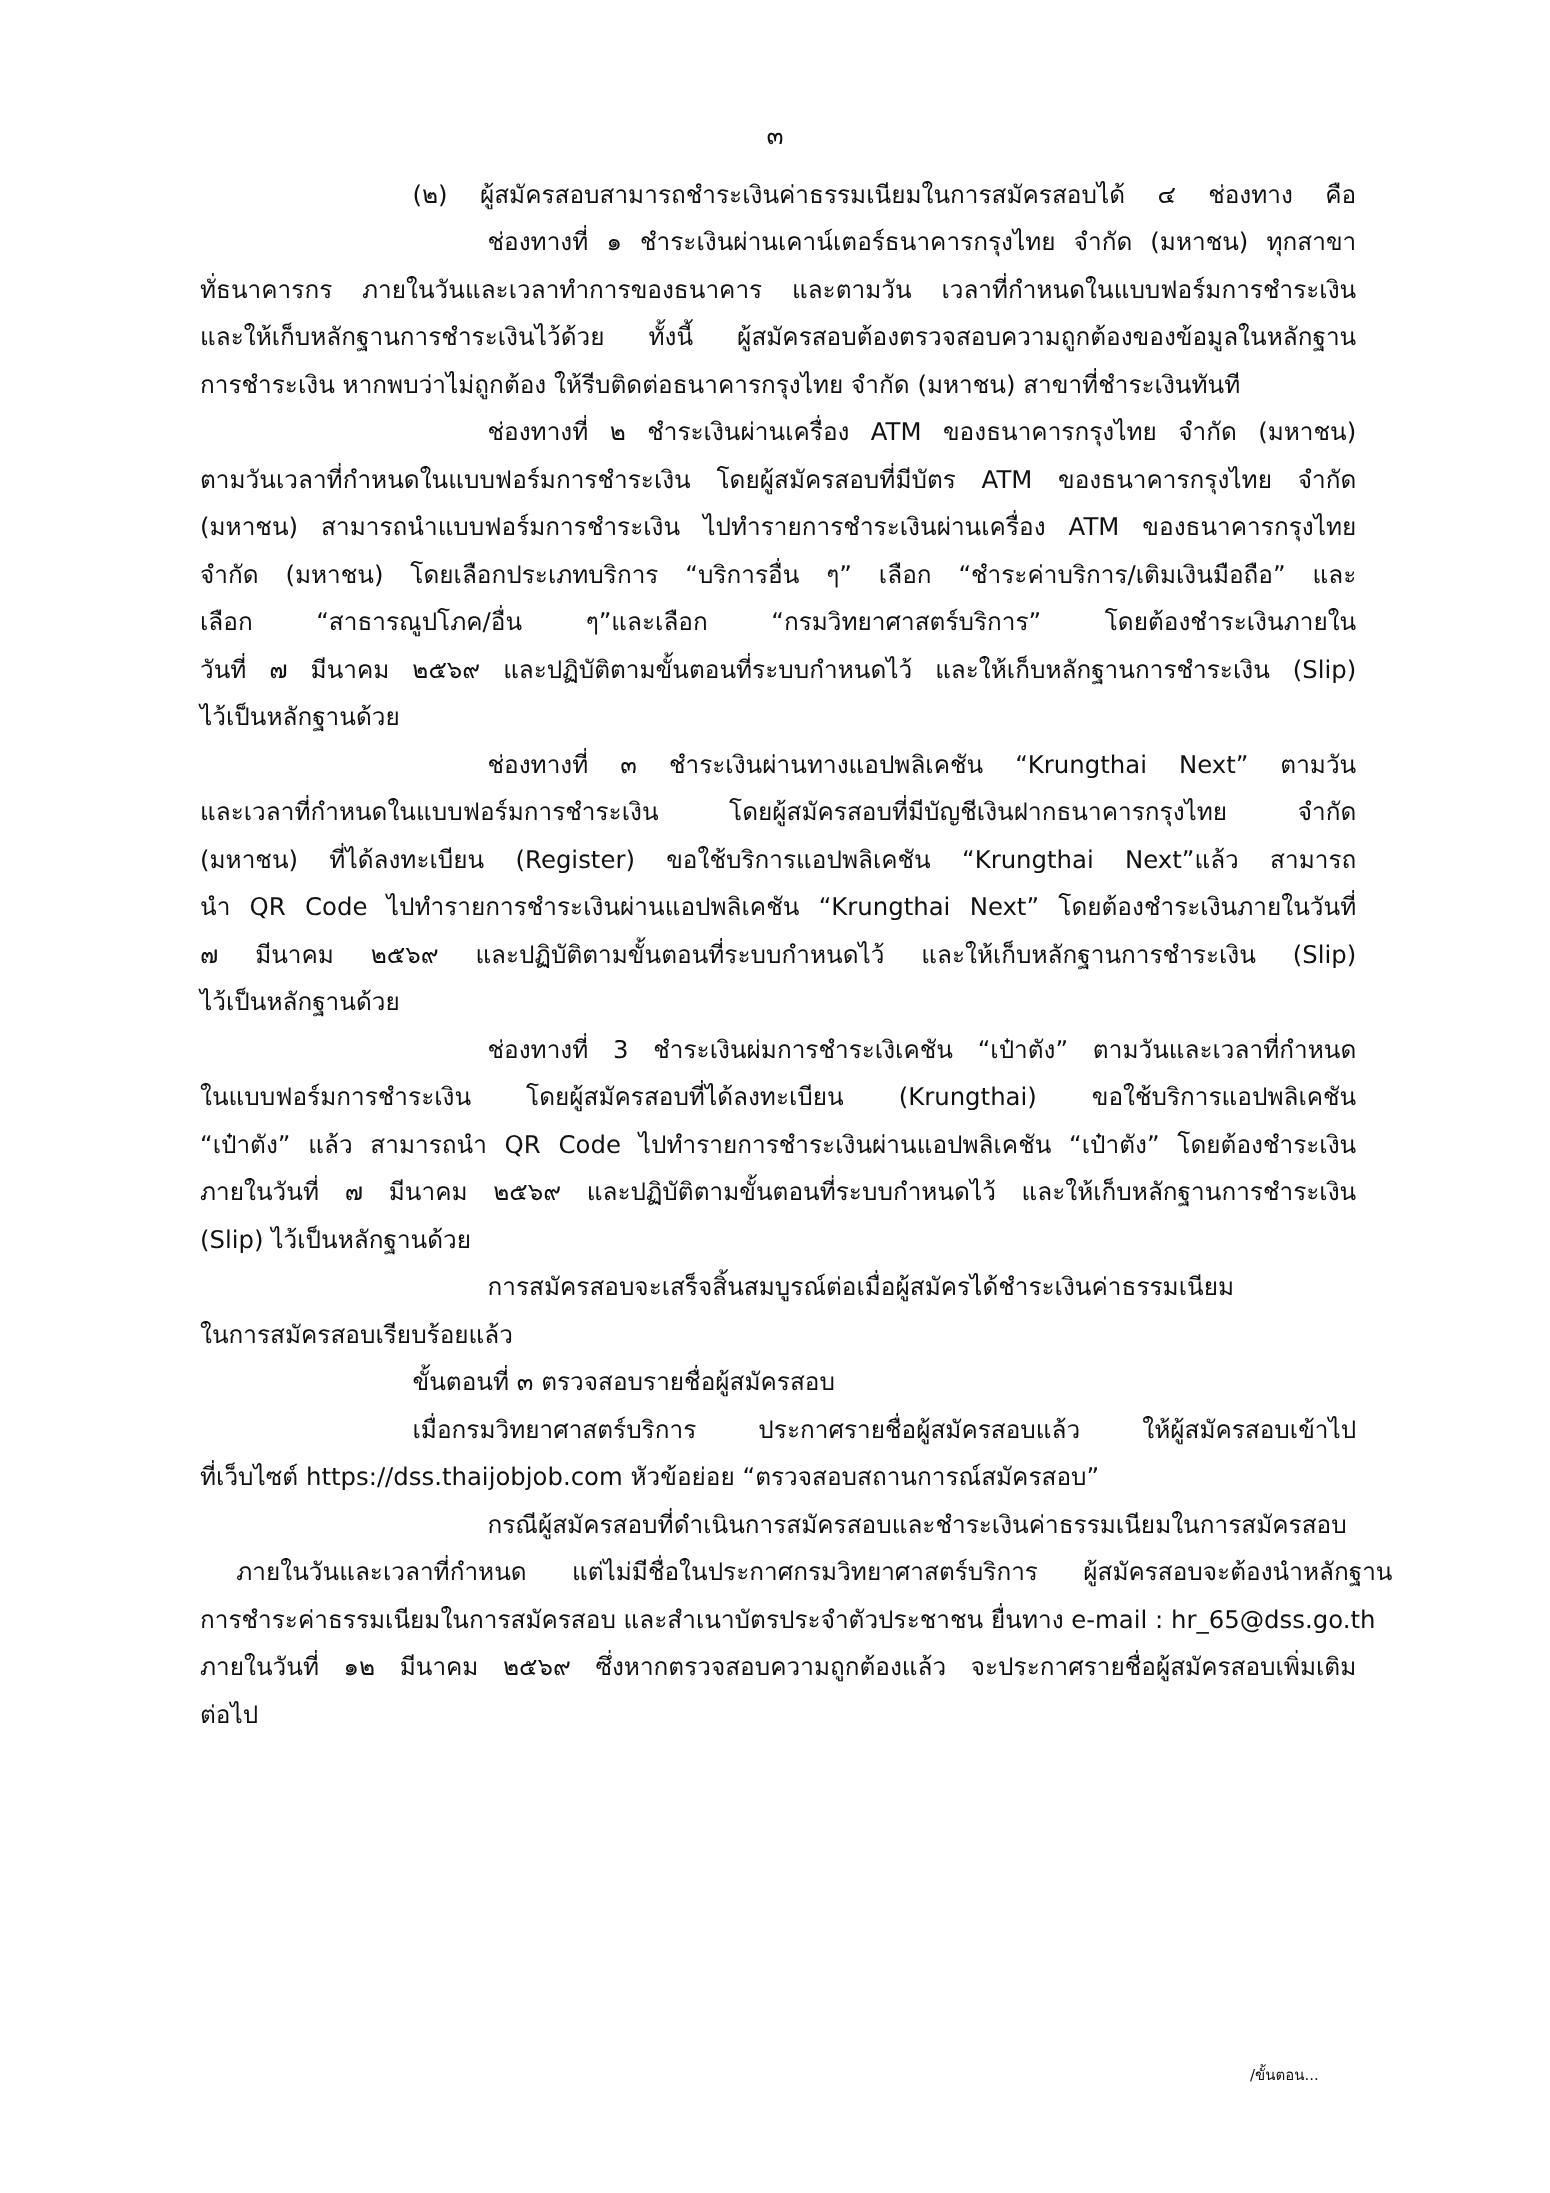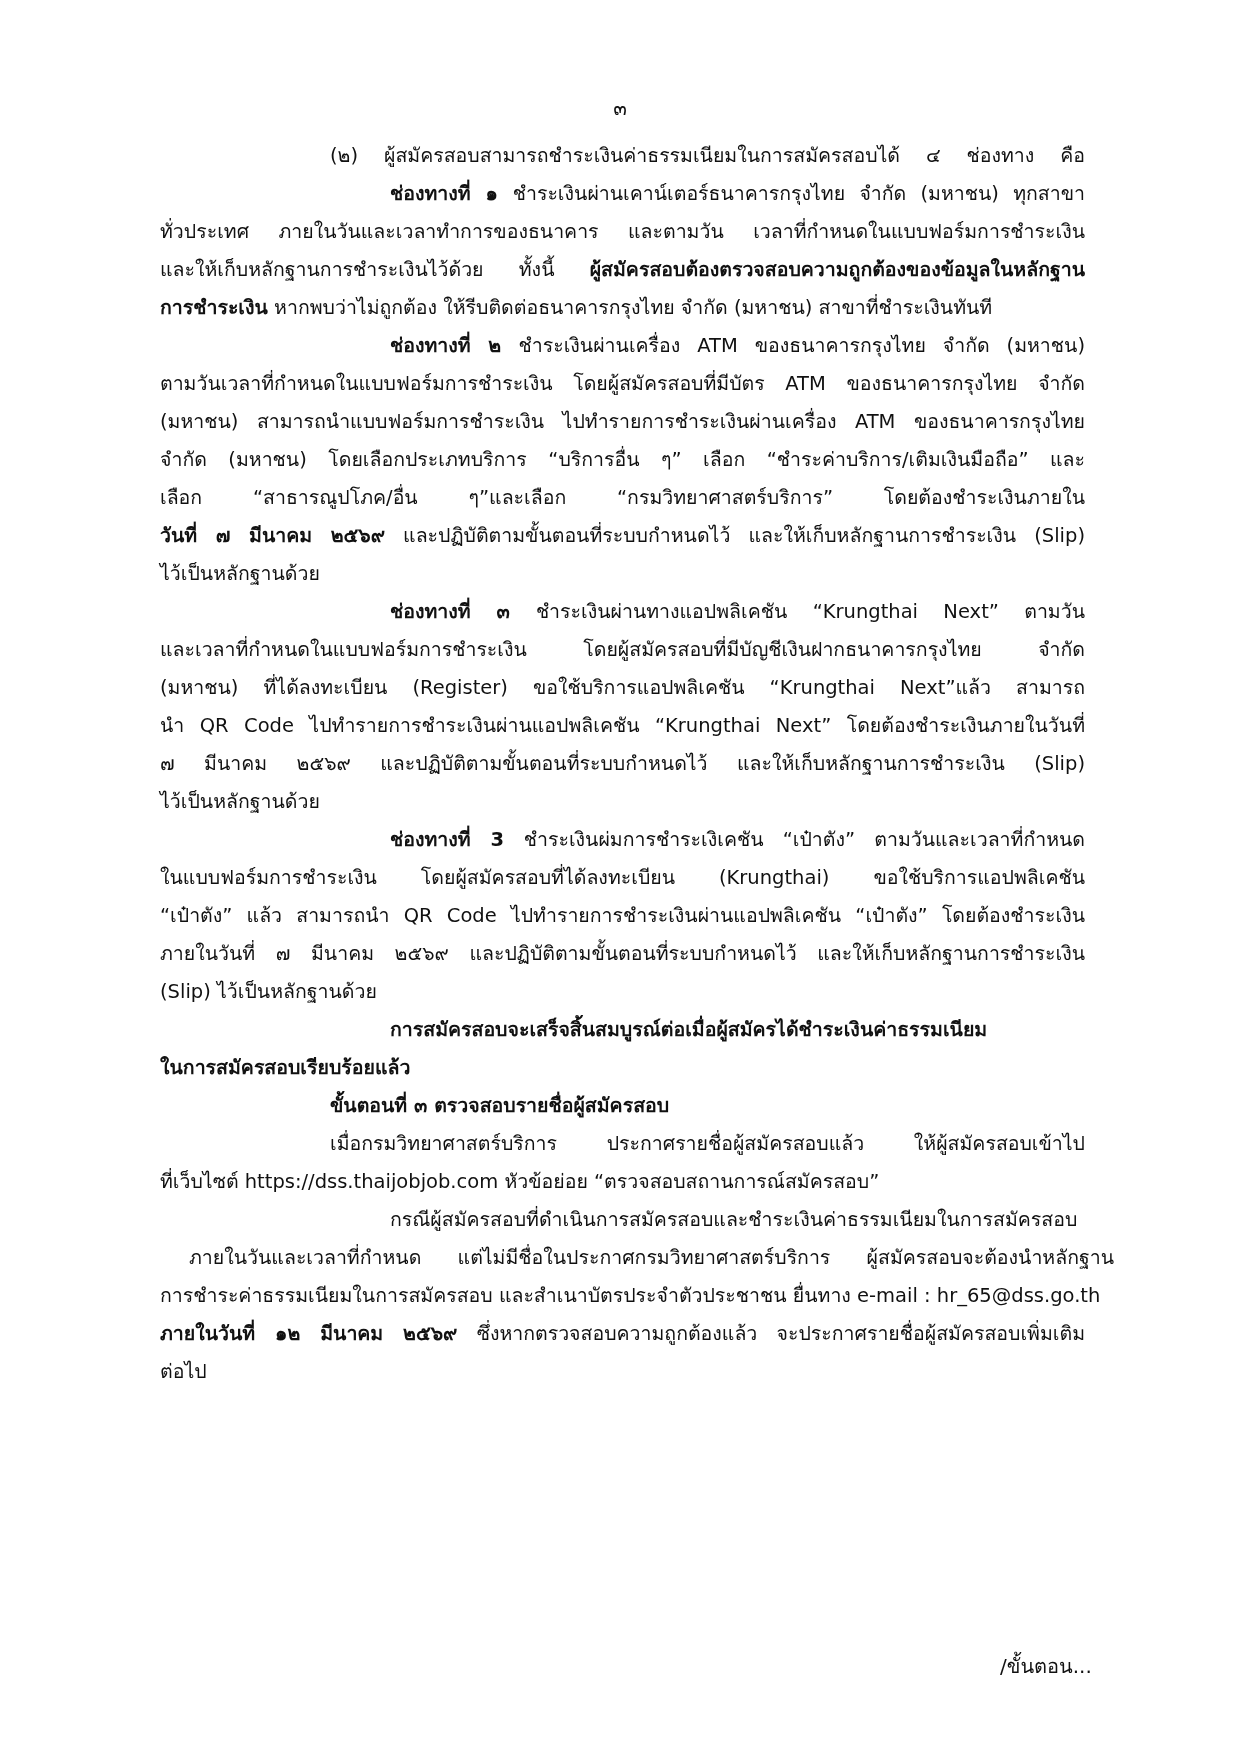--- a/index.html
+++ b/index.html
@@ -12,34 +12,34 @@
     .page-number {
       position: absolute; top: 92px; left: 0; width: 1240px; text-align: center;
       font-size: 20px;
     }
     .line {
       position: absolute; left: 160px; width: 925px;
       font-size: 19.5px; line-height: 38px; white-space: nowrap;
       text-align: justify; text-align-last: justify;
     }
     .line.last { text-align-last: left; }
-    .b { font-weight: bold; }
+    .b { font-weight: normal; }
     .footer-next {
-      position: absolute; top: 1650px; left: 1000px; font-size: 20px;
+      position: absolute; top: 1650px; left: 1000px; font-size: 12px;
     }
   </style>
 </head>
 <body>
 
 <div class="page">
   <div class="page-number">๓</div>
   <div id="body-lines">
       <div class="line" style="top: 137px; left: 330px; width: 755px;"><span>(๒) ผู้สมัครสอบสามารถชำระเงินค่าธรรมเนียมในการสมัครสอบได้ ๔ ช่องทาง คือ</span></div>
       <div class="line" style="top: 175px; left: 390px; width: 695px;"><span class="b">ช่องทางที่ ๑ </span><span>ชำระเงินผ่านเคาน์เตอร์ธนาคารกรุงไทย จำกัด (มหาชน) ทุกสาขา</span></div>
-      <div class="line" style="top: 213px; left: 160px; width: 925px;"><span>ทั่วประเทศ ภายในวันและเวลาทำการของธนาคาร และตามวัน เวลาที่กำหนดในแบบฟอร์มการชำระเงิน</span></div>
+      <div class="line" style="top: 213px; left: 160px; width: 925px;"><span>ทั่ธนาคารกร ภายในวันและเวลาทำการของธนาคาร และตามวัน เวลาที่กำหนดในแบบฟอร์มการชำระเงิน</span></div>
       <div class="line" style="top: 251px; left: 160px; width: 925px;"><span>และให้เก็บหลักฐานการชำระเงินไว้ด้วย ทั้งนี้ </span><span class="b">ผู้สมัครสอบต้องตรวจสอบความถูกต้องของข้อมูลในหลักฐาน</span></div>
       <div class="line last" style="top: 289px; left: 160px; width: 925px;"><span class="b">การชำระเงิน</span><span> หากพบว่าไม่ถูกต้อง ให้รีบติดต่อธนาคารกรุงไทย จำกัด (มหาชน) สาขาที่ชำระเงินทันที</span></div>
       <div class="line" style="top: 327px; left: 390px; width: 695px;"><span class="b">ช่องทางที่ ๒ </span><span>ชำระเงินผ่านเครื่อง ATM ของธนาคารกรุงไทย จำกัด (มหาชน)</span></div>
       <div class="line" style="top: 365px; left: 160px; width: 925px;"><span>ตามวันเวลาที่กำหนดในแบบฟอร์มการชำระเงิน โดยผู้สมัครสอบที่มีบัตร ATM ของธนาคารกรุงไทย จำกัด</span></div>
       <div class="line" style="top: 403px; left: 160px; width: 925px;"><span>(มหาชน) สามารถนำแบบฟอร์มการชำระเงิน ไปทำรายการชำระเงินผ่านเครื่อง ATM ของธนาคารกรุงไทย</span></div>
       <div class="line" style="top: 441px; left: 160px; width: 925px;"><span>จำกัด (มหาชน) โดยเลือกประเภทบริการ “บริการอื่น ๆ” เลือก “ชำระค่าบริการ/เติมเงินมือถือ” และ</span></div>
       <div class="line" style="top: 479px; left: 160px; width: 925px;"><span>เลือก “สาธารณูปโภค/อื่น ๆ”และเลือก “กรมวิทยาศาสตร์บริการ” โดยต้องชำระเงินภายใน</span></div>
       <div class="line" style="top: 517px; left: 160px; width: 925px;"><span class="b">วันที่ ๗ มีนาคม ๒๕๖๙</span><span> และปฏิบัติตามขั้นตอนที่ระบบกำหนดไว้ และให้เก็บหลักฐานการชำระเงิน (Slip)</span></div>
       <div class="line last" style="top: 555px; left: 160px; width: 925px;"><span>ไว้เป็นหลักฐานด้วย</span></div>
       <div class="line" style="top: 593px; left: 390px; width: 695px;"><span class="b">ช่องทางที่ ๓ </span><span>ชำระเงินผ่านทางแอปพลิเคชัน “Krungthai Next” ตามวัน</span></div>

